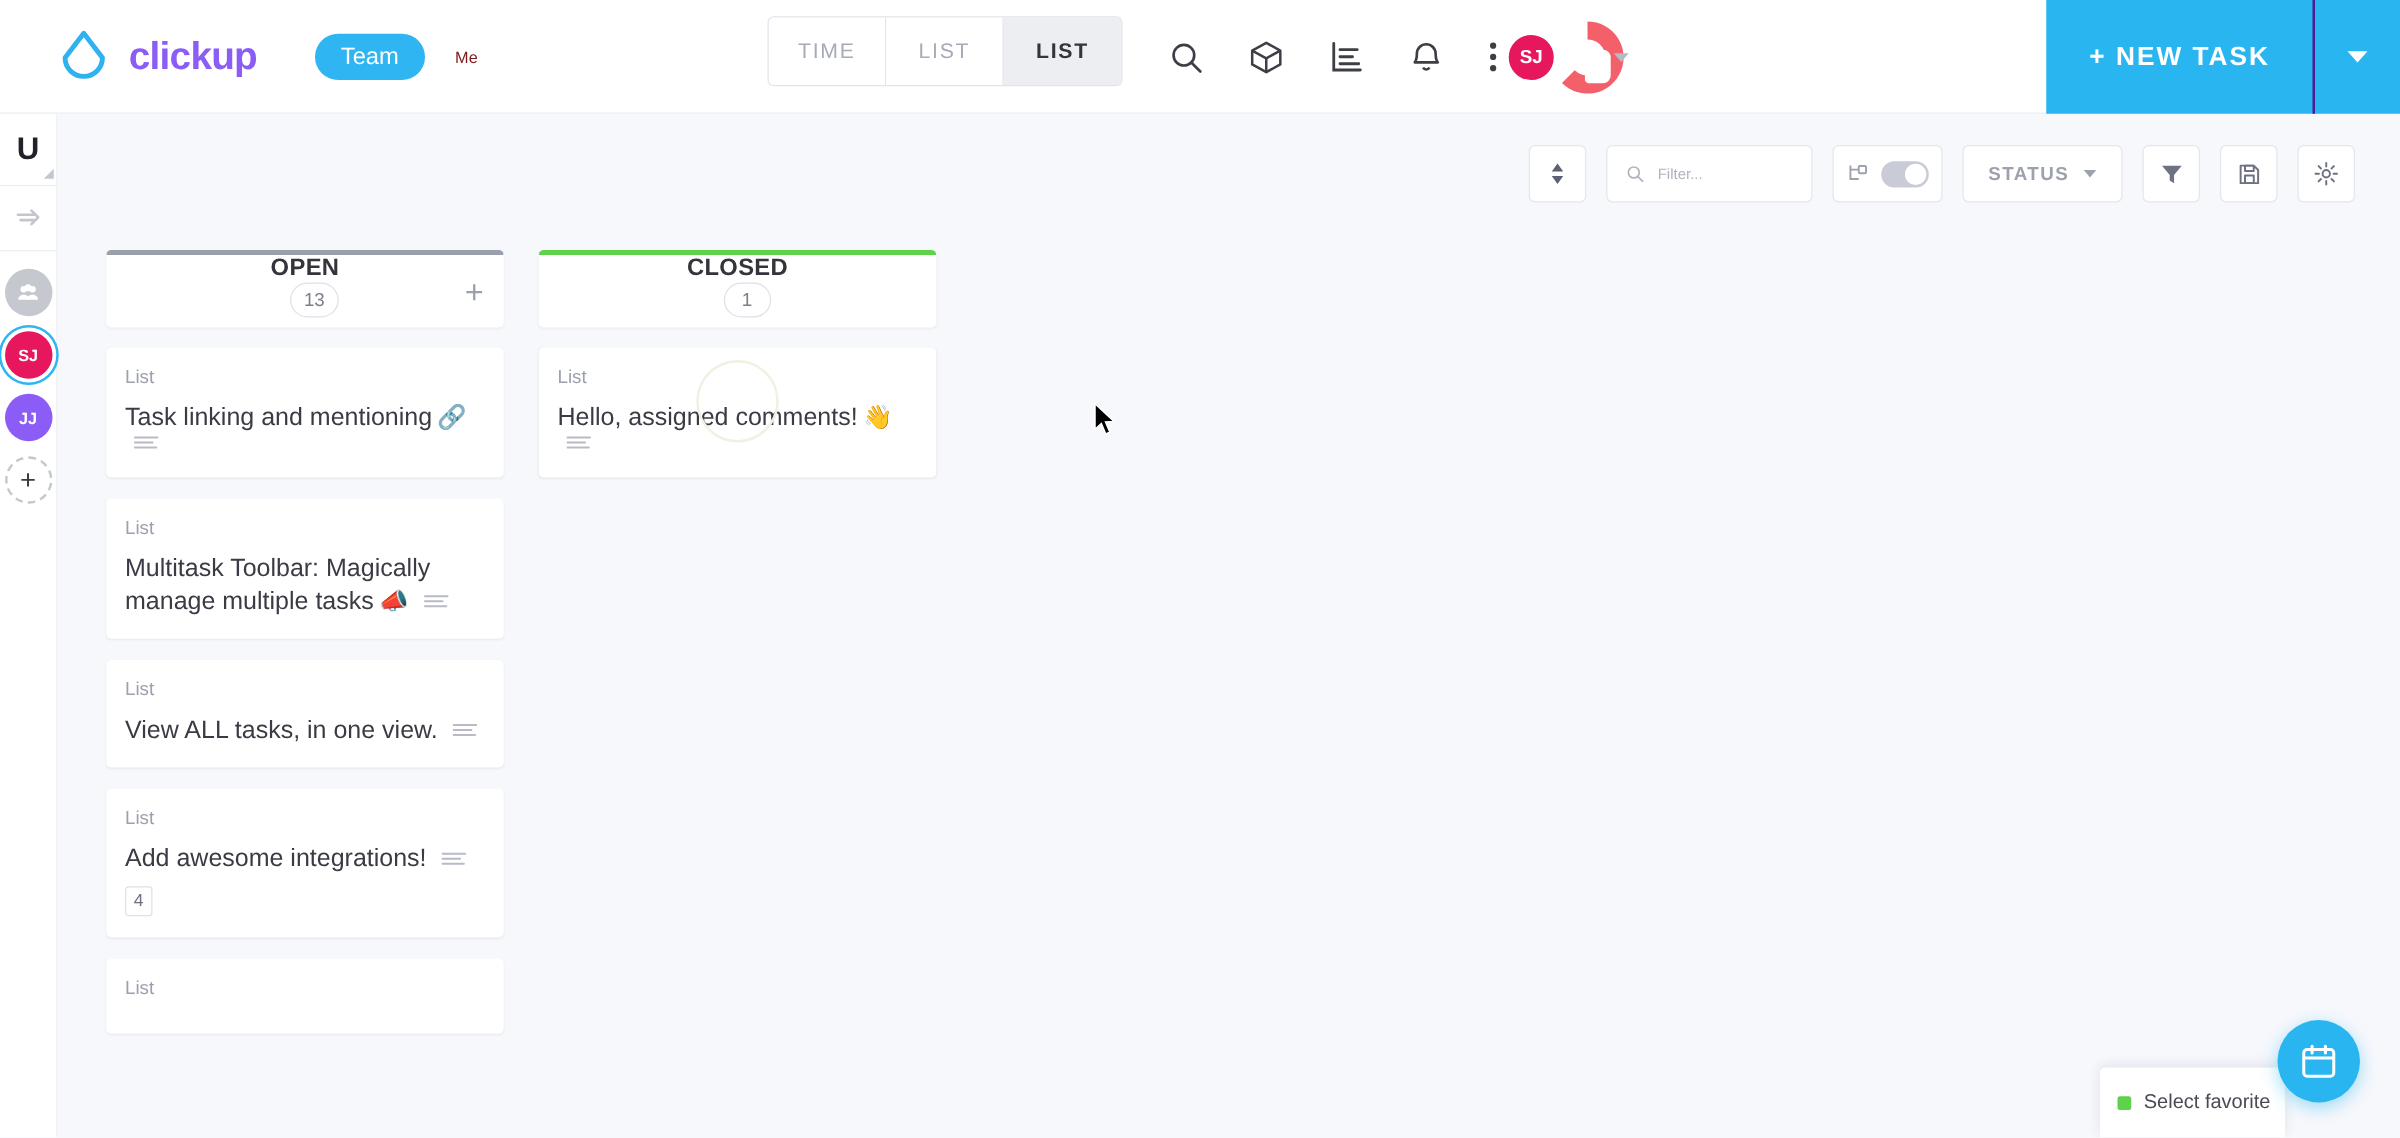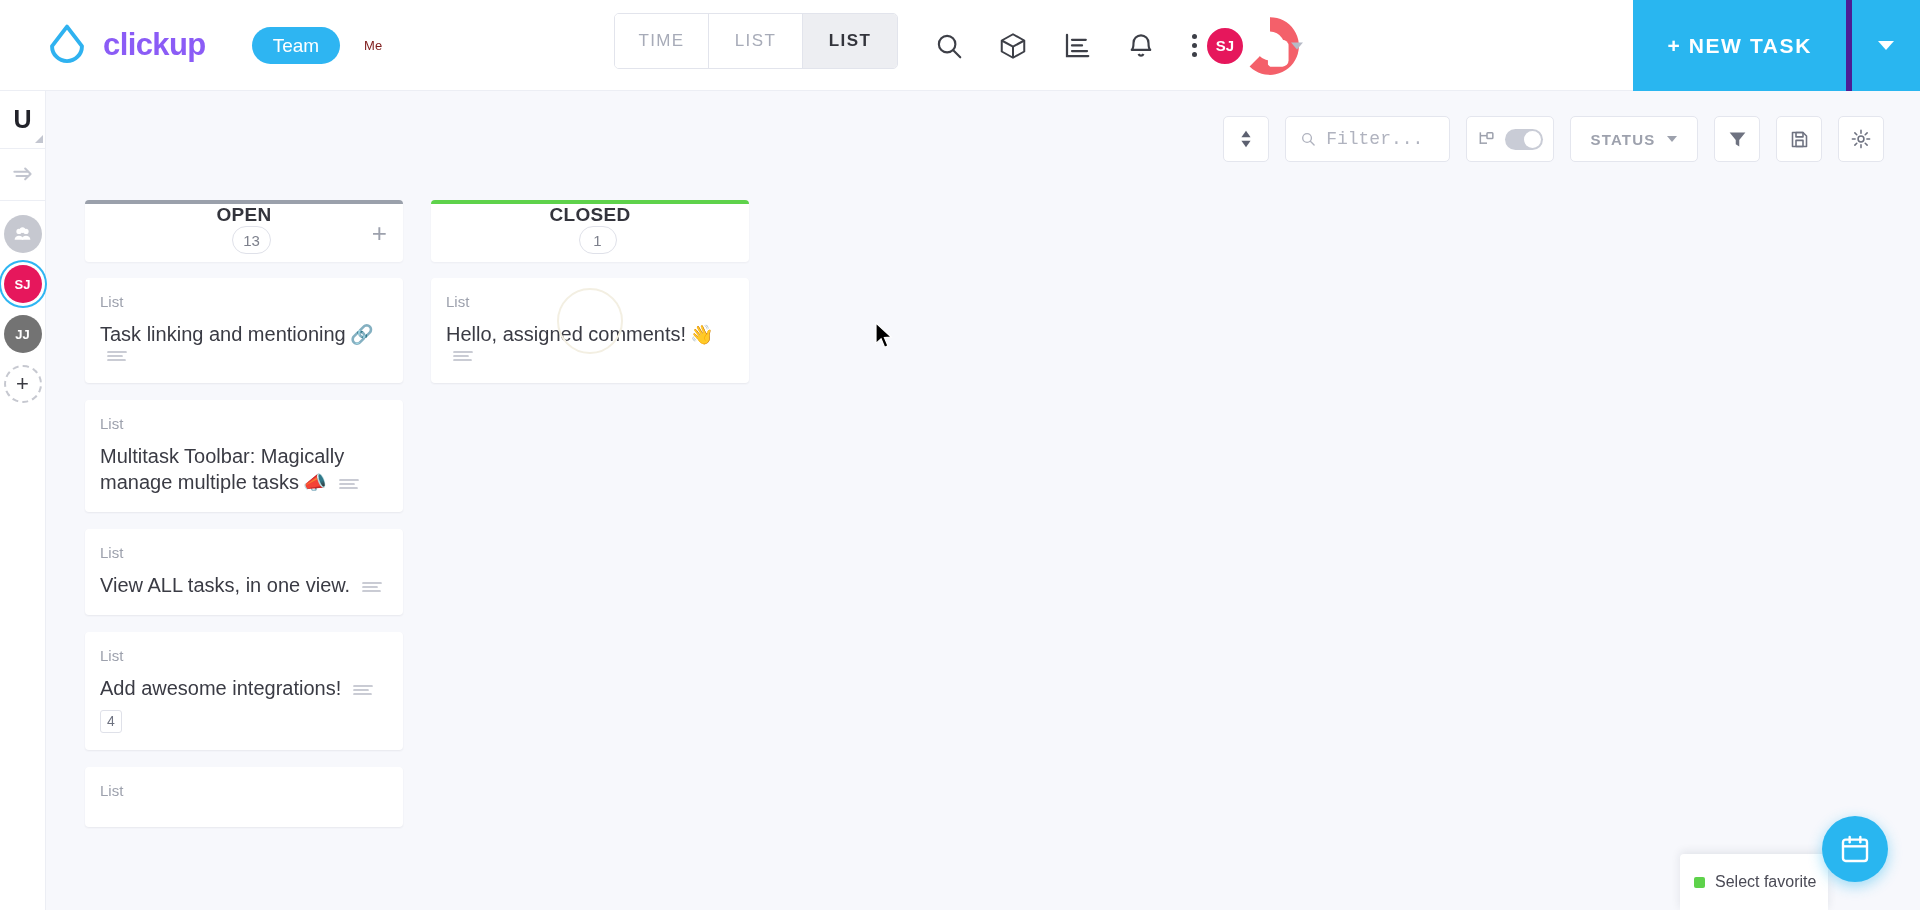--- a/index.html
+++ b/index.html
@@ -101,21 +101,21 @@
   
   .newtask {
     position: absolute; right: 0; top: 0;
     height: 91px; display: flex; align-items: stretch;
   }
   .newtask-main {
     background: #29b6f0; color: #fff;
     display: flex; align-items: center; justify-content: center;
     padding: 0 34px; font-size: 21px; font-weight: 700;
     letter-spacing: 1.6px; cursor: pointer;
-    border-right: 6px solid #4c1d95; white-space: nowrap;
+    border-right: 2px solid #4c1d95; white-space: nowrap;
   }
   .newtask-caret {
     background: #29b6f0; width: 68px;
     display: flex; align-items: center; justify-content: center;
     cursor: pointer;
   }
   .newtask-caret::after {
     content: ""; width: 0; height: 0;
     border-left: 8px solid transparent; border-right: 8px solid transparent;
     border-top: 9px solid #fff;
@@ -146,21 +146,21 @@
     border-bottom: 1px solid #eceef4; cursor: pointer;
   }
   .rail-avatars { padding-top: 14px; display: flex; flex-direction: column; gap: 12px; align-items: center; }
   .rail-av {
     width: 38px; height: 38px; border-radius: 50%;
     display: flex; align-items: center; justify-content: center;
     color: #fff; font-size: 13px; font-weight: 700; cursor: pointer;
   }
   .rail-av.group { background: #c6c8d0; }
   .rail-av.sj { background: #e6175c; box-shadow: 0 0 0 3px #fff, 0 0 0 5px #2eb5f2; }
-  .rail-av.jj { background: #737373; }
+  .rail-av.jj { background: #8b5cf6; }
   .rail-av.add {
     background: #fff; border: 2px dashed #c6c8d0; color: #3a3b42;
     font-size: 22px; font-weight: 400; line-height: 1;
   }
 
   
   .toolbar {
     position: absolute; left: 46px; top: 91px;
     width: 1874px; height: 96px;
     display: flex; align-items: center; justify-content: flex-end;
@@ -172,23 +172,23 @@
     display: flex; align-items: center; justify-content: center;
     cursor: pointer; color: #6e7280;
   }
   .tb-filter {
     width: 165px; height: 46px;
     background: #fff; border: 1px solid #e4e6ee; border-radius: 5px;
     display: flex; align-items: center; gap: 10px; padding: 0 14px;
     cursor: text;
   }
   .tb-filter input {
-    border: none; outline: none; font-size: 18px;
+    border: none; outline: none; font-size: 12px;
     color: #0f766e; width: 100%; background: transparent;
-    font-family: Liberation Mono, monospace;
+    font-family: Liberation Sans, sans-serif;
   }
   .tb-filter input::placeholder { color: #b0b3bf; }
   .tb-subtask {
     width: 88px; height: 46px;
     background: #fff; border: 1px solid #e4e6ee; border-radius: 5px;
     display: flex; align-items: center; justify-content: center; gap: 8px;
     cursor: pointer; color: #9da1ad;
   }
   .toggle {
     width: 38px; height: 21px; border-radius: 11px;

